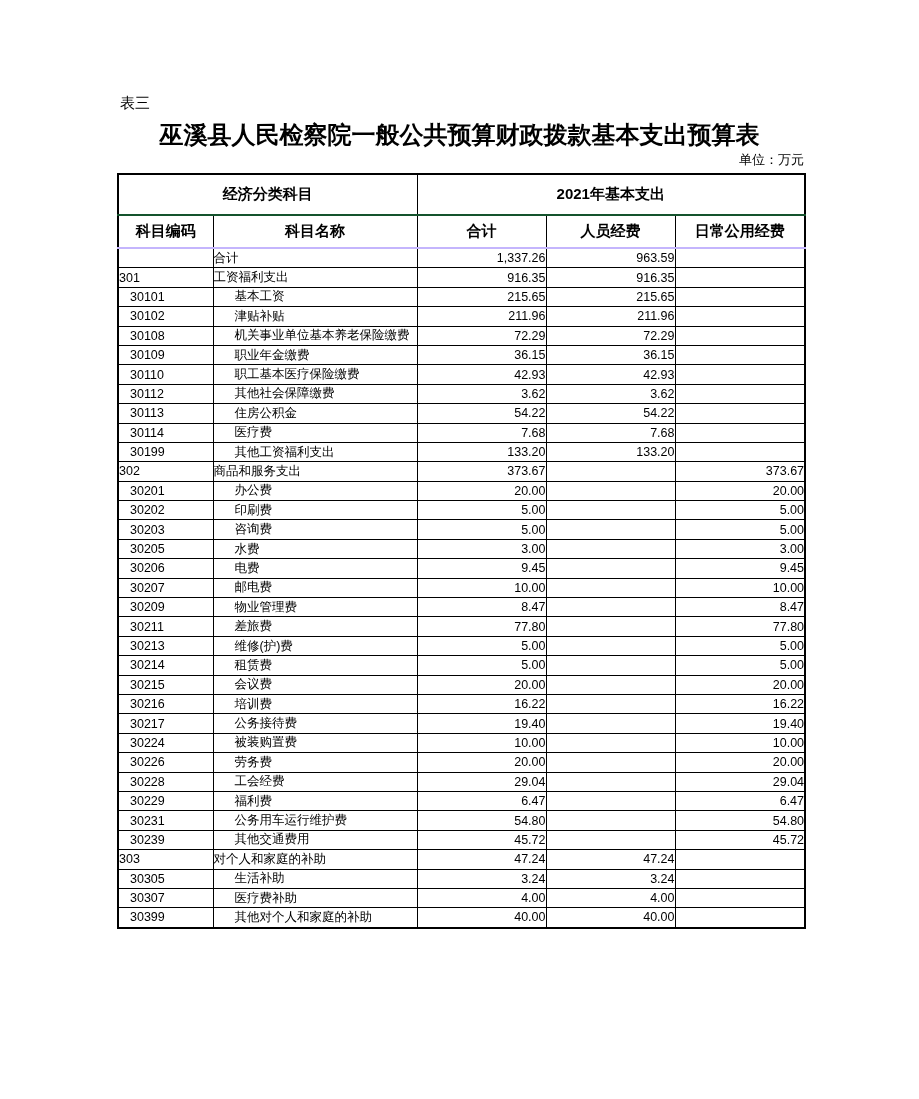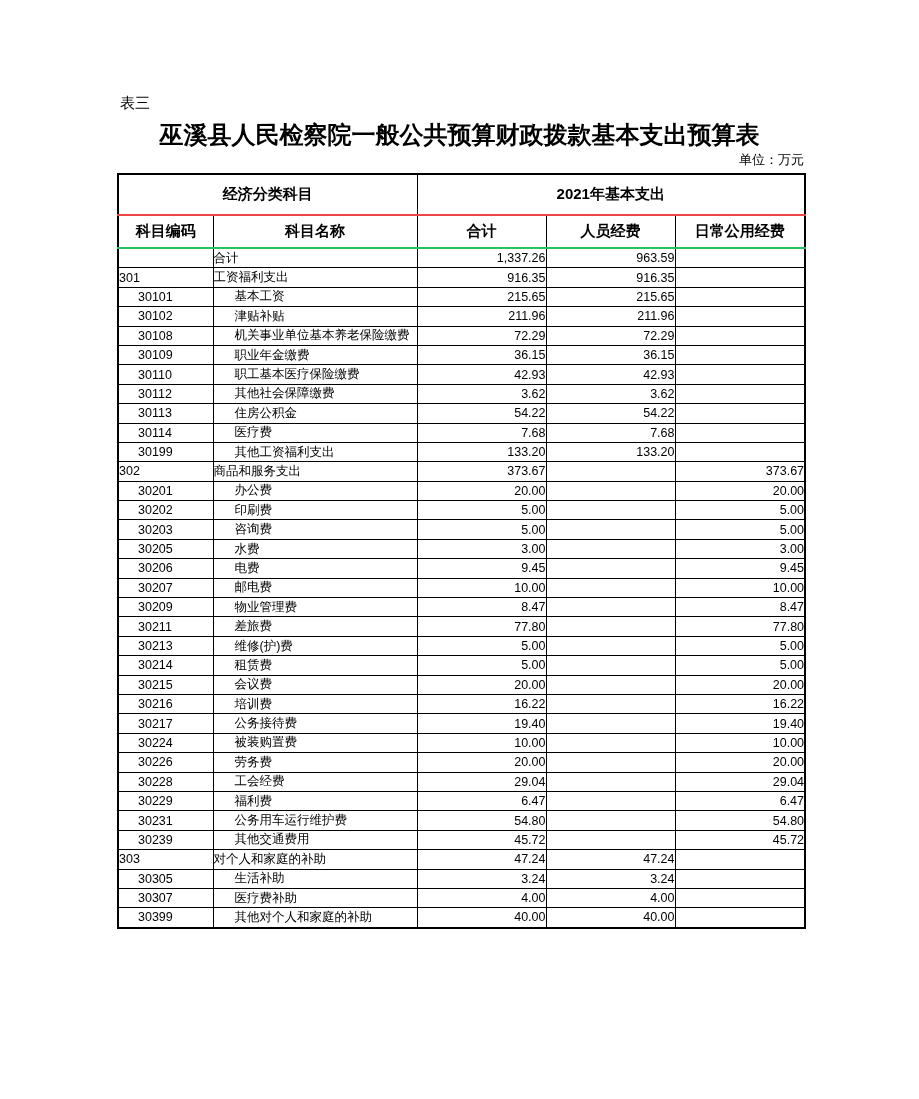--- a/index.html
+++ b/index.html
@@ -53,30 +53,30 @@
     border: 1px solid #000;
     vertical-align: middle;
     overflow: hidden;
     white-space: nowrap;
   }
   table.budget thead th {
     font-size: 15px;
     font-weight: bold;
     text-align: center;
   }
-  tr.header-group th { height: 37px; border-bottom: 2px solid #ef4444; }
-  tr.header-cols  th { height: 29px; border-bottom: 2px solid #22c55e; }
+  tr.header-group th { height: 37px; border-bottom: 2px solid #14532d; }
+  tr.header-cols  th { height: 29px; border-bottom: 2px solid #c4b5fd; }
   table.budget tbody td {
     height: 18.4px;
     font-size: 12.5px;
     padding: 0;
   }
   td.cell-code { text-align: left; padding-left: 3px; }
   td.cell-name { text-align: left; padding-left: 3px; }
-  tr.sub td.cell-code { padding-left: 19px; }
+  tr.sub td.cell-code { padding-left: 11px; }
   tr.sub td.cell-name { padding-left: 21px; }
   td.cell-num { text-align: right; padding-right: 5px; }
 </style>
 </head>
 <body>
 
 <div class="page">
 
   <div class="table-label">表三</div>
 

